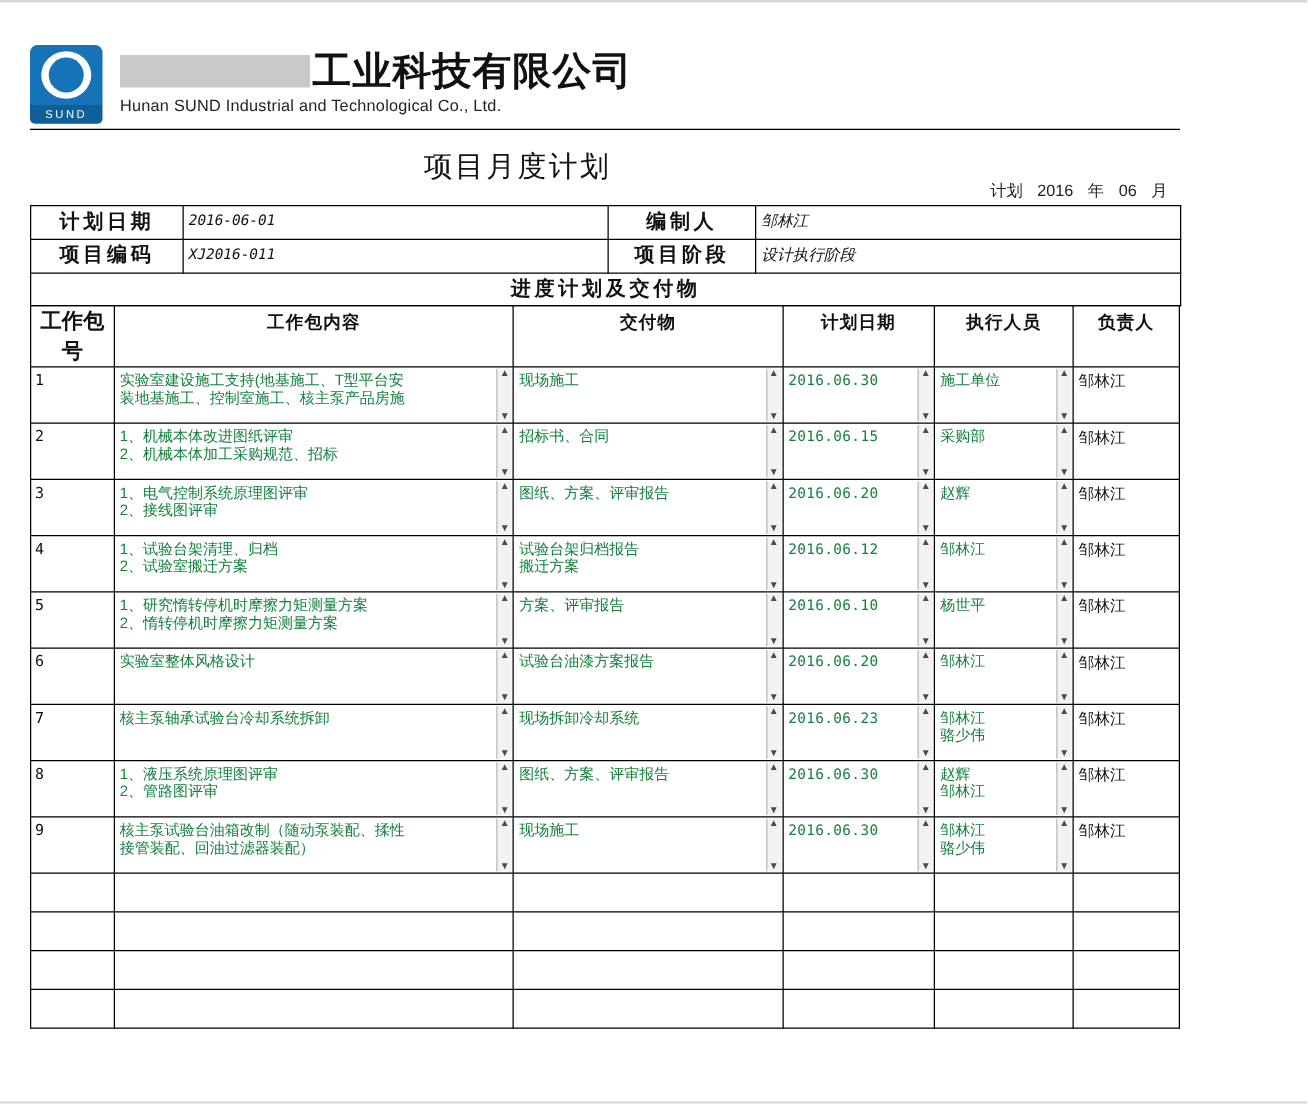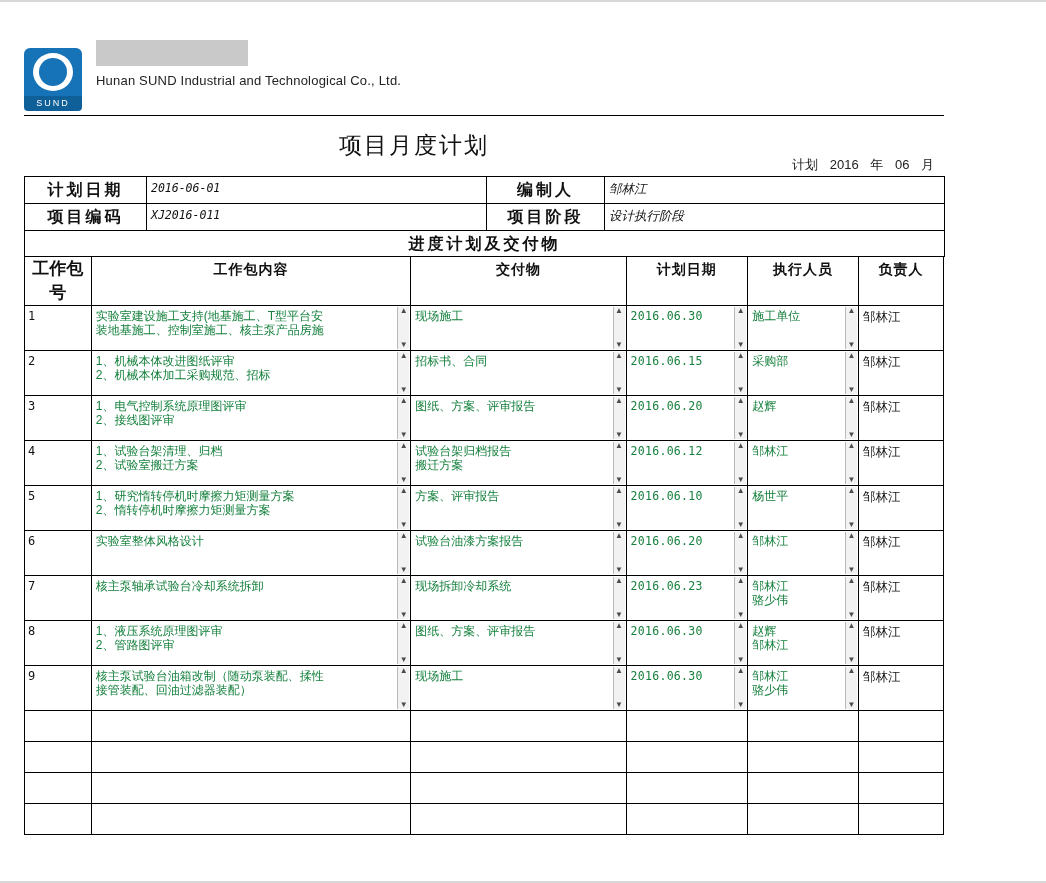--- a/index.html
+++ b/index.html
@@ -29,21 +29,20 @@
   .letterhead {
     display: flex;
     align-items: flex-start;
     border-bottom: 1px solid #000;
     padding-bottom: 4px;
   }
   .logo {
     width: 62px;
     margin-right: 10px;
     flex: 0 0 auto;
-    margin-top: 12px;
   }
   .logo-circle {
     width: 58px;
     height: 48px;
     background: #1673b8;
     border-radius: 6px 6px 0 0;
     position: relative;
     overflow: hidden;
   }
   .logo-circle::before {
@@ -232,20 +231,21 @@
   <div class="content">
 
     <div class="letterhead">
       <div class="logo">
         <div class="logo-circle"></div>
         <div class="logo-word">SUND</div>
       </div>
       <div class="company-block">
         <div class="company-name-row">
           <span class="redacted"></span>
+          <span class="company-cn">工业科技有限公司</span>
         </div>
         <div class="company-en">Hunan SUND Industrial and Technological Co., Ltd.</div>
       </div>
     </div>
 
     <div class="title-row">
       <div class="doc-title">项目月度计划</div>
       <div class="plan-period">
         <span>计划</span>
         <span>2016</span>

